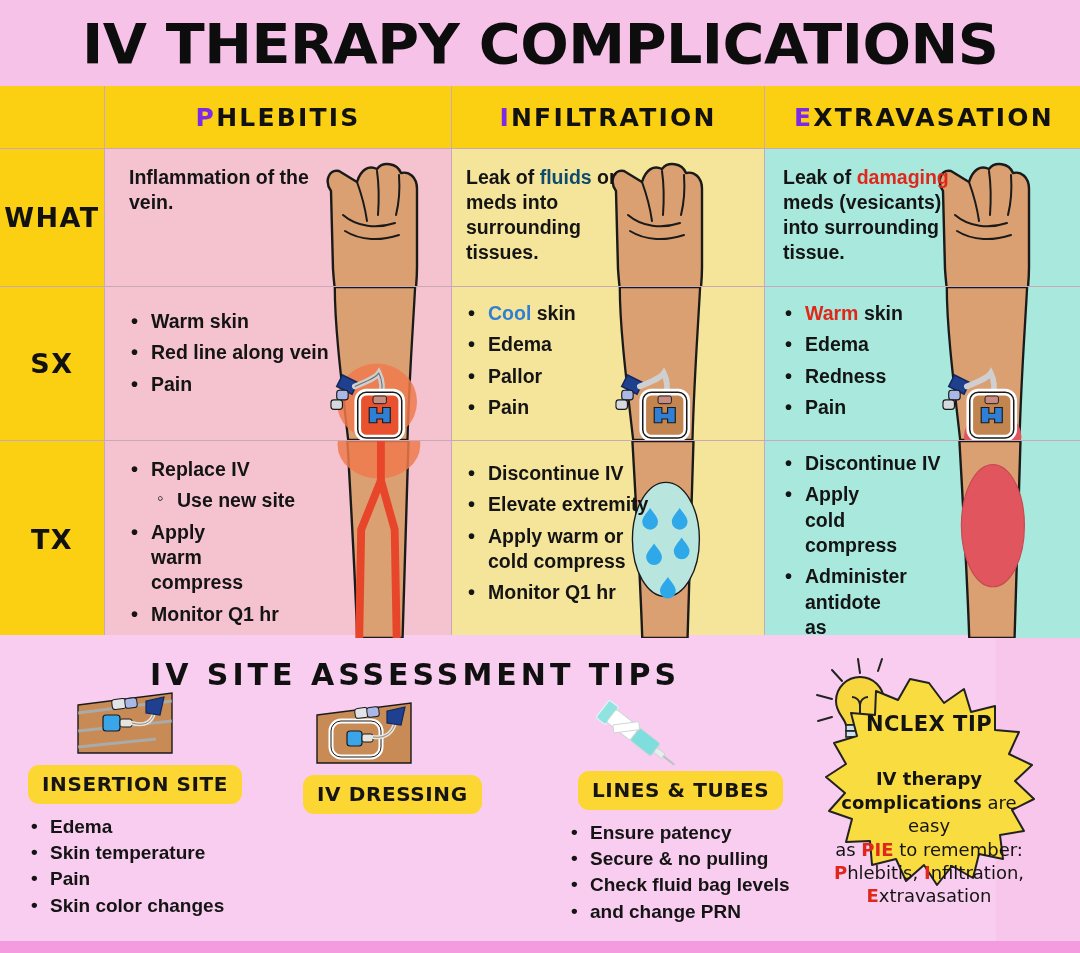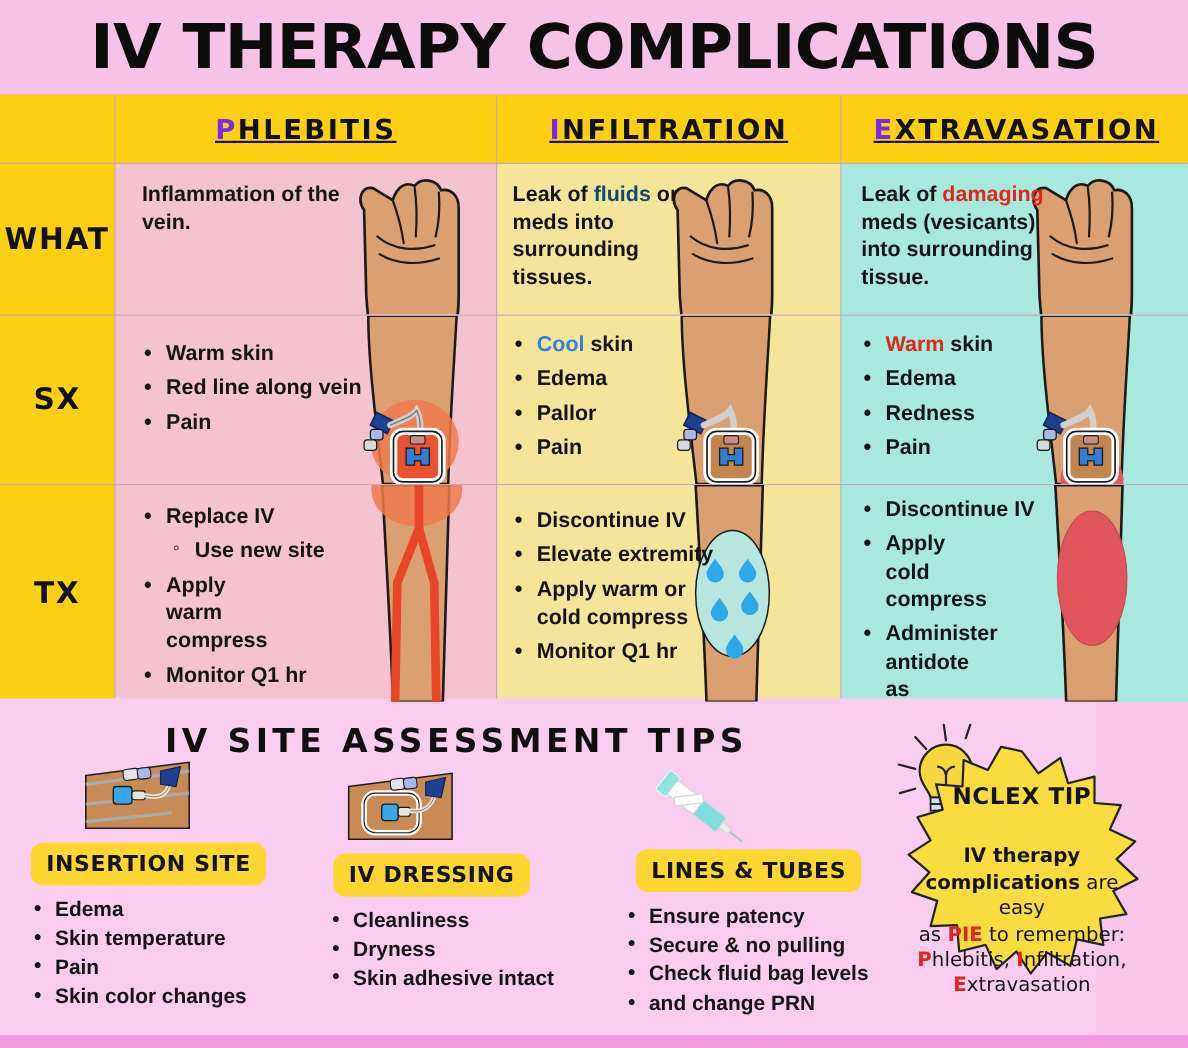--- a/index.html
+++ b/index.html
@@ -38,21 +38,20 @@
     gap: 1px;
   }
   .cell { overflow: hidden; position: relative; }
   .hdr { background: #fcd012; display:flex; align-items:center; justify-content:center; }
   .hdr-txt {
     font-family: "DejaVu Sans", sans-serif;
     font-weight: bold;
     font-size: 25px;
     letter-spacing: 2.2px;
     color: #111;
-    text-decoration: underline;
   }
   .hdr-txt .cap { color: #7d2ae8; }
   .rowlabel { background:#fcd012; display:flex; align-items:center; justify-content:center; }
   .rowlabel span {
     font-family: "DejaVu Sans", sans-serif;
     font-weight: bold; font-size: 27px; letter-spacing: 1.5px; color:#111;
   }
   .c-phl { background:#f4c3cf; }
   .c-inf { background:#f5e59b; }
   .c-ext { background:#a8e8dd; }
@@ -390,25 +389,20 @@
       <rect x="47" y="33" width="11" height="8" rx="2" fill="#e6e4de" stroke="#1a1a1a" stroke-width="1"></rect>
       <path d="M58 36 C72 38 78 30 80 22" fill="none" stroke="#e8e4dc" stroke-width="4" stroke-linecap="round"></path>
       <path d="M58 36 C72 38 78 30 80 22" fill="none" stroke="#1a1a1a" stroke-width="0.9" opacity="0.5"></path>
       <path d="M72 10 L90 6 L86 24 L72 22 Z" fill="#1f3f8f" stroke="#12275c" stroke-width="1.2"></path>
       <rect x="40" y="7" width="13" height="10" rx="3" fill="#e2e4e8" stroke="#1a1a1a" stroke-width="1" transform="rotate(-7 46 12)"></rect>
       <rect x="52" y="6" width="12" height="10" rx="3" fill="#aab8e8" stroke="#1a1a1a" stroke-width="1" transform="rotate(-7 58 11)"></rect>
     </svg>
     <div style="margin-top:2px; padding-left:18px;">
       <span class="badge">IV DRESSING</span>
     </div>
-    <ul class="tiplist" style="padding-left:14px;">
-      <li>Cleanliness</li>
-      <li>Dryness</li>
-      <li>Skin adhesive intact</li>
-    </ul>
   </div>
 
   <div class="tipcol" style="left:552px; top:58px; width:250px;">
     <svg width="108" height="76" viewBox="0 0 108 76" style="margin-left:30px;">
       <g transform="rotate(38 54 38)">
         <rect x="14" y="30" width="12" height="22" rx="2" fill="#8fe3e0" stroke="#e9f7f7" stroke-width="1"></rect>
         <rect x="25" y="33" width="30" height="16" rx="2" fill="#ffffff" stroke="#cfd6d6" stroke-width="1"></rect>
         <rect x="55" y="33" width="26" height="16" rx="2" fill="#7fdedd" stroke="#cfd6d6" stroke-width="1"></rect>
         <rect x="40" y="28" width="8" height="26" rx="1" fill="#ffffff" stroke="#cfd6d6" stroke-width="1" transform="rotate(45 44 41)"></rect>
         <rect x="81" y="38" width="10" height="6" rx="1" fill="#e8eded" stroke="#cfd6d6" stroke-width="1"></rect>

